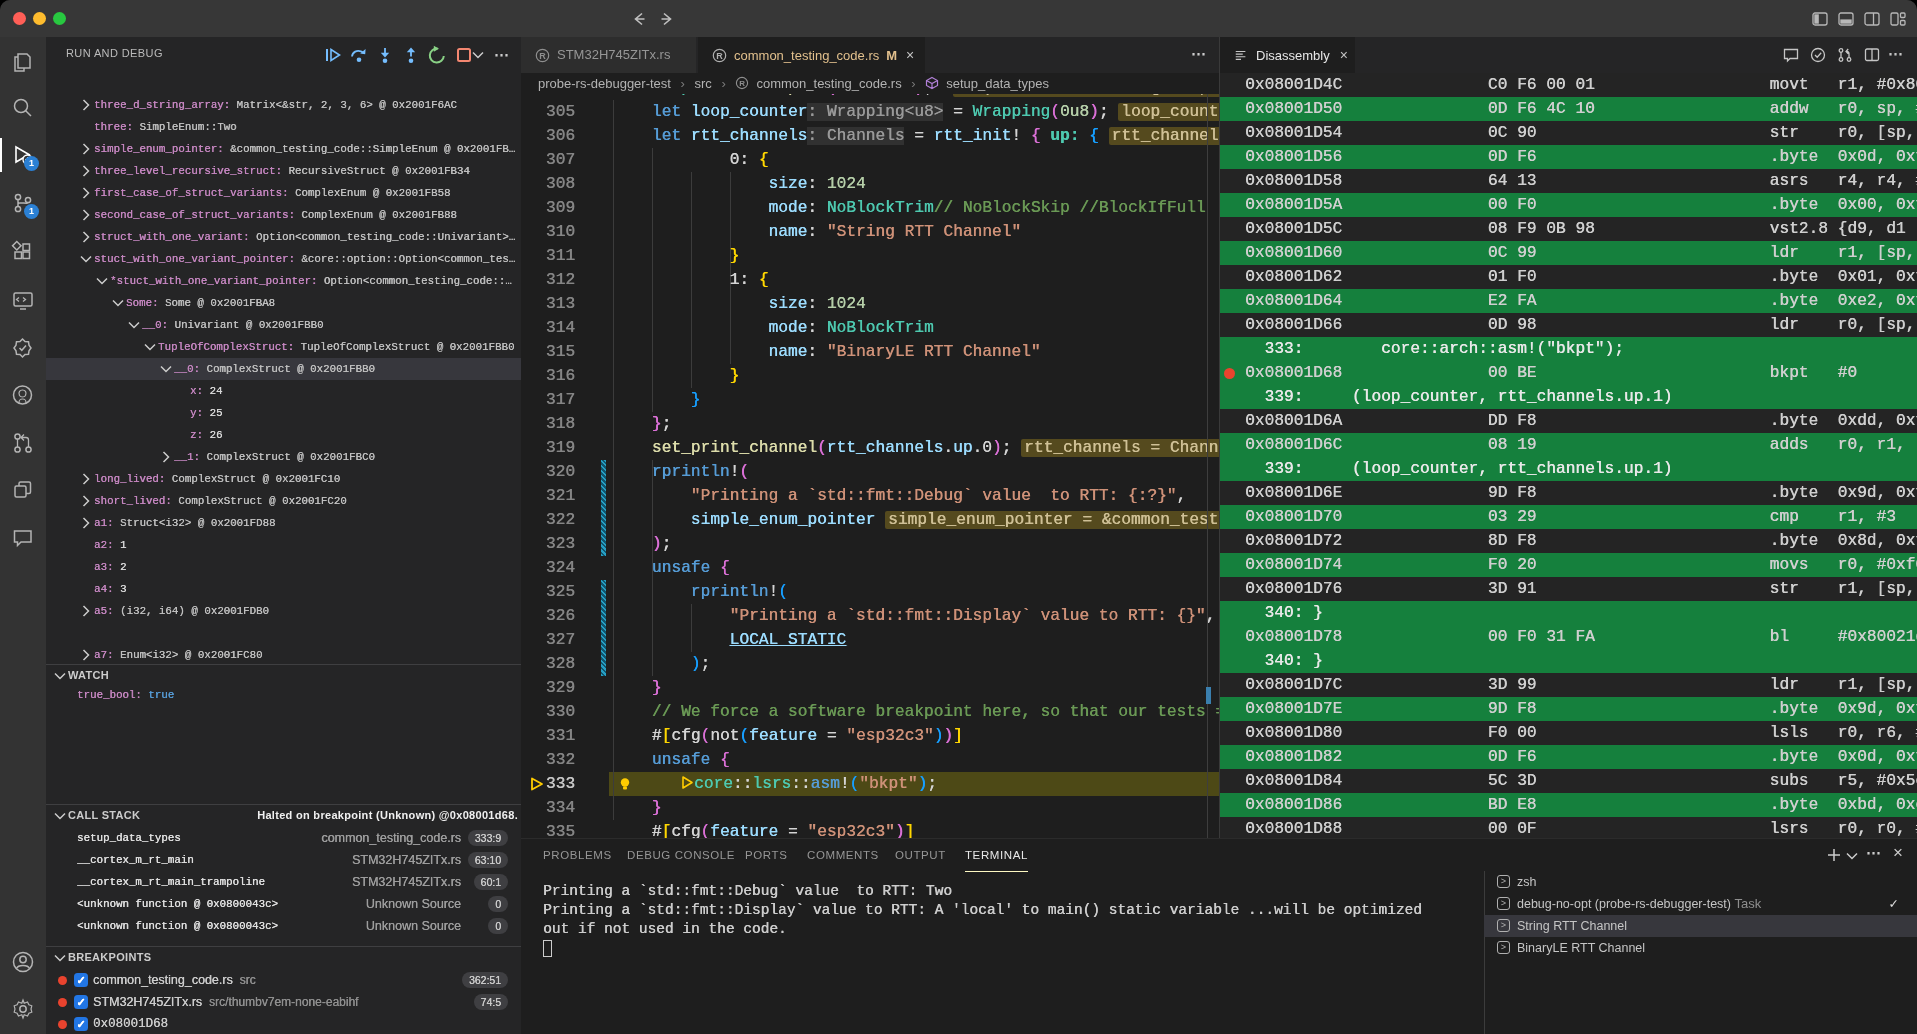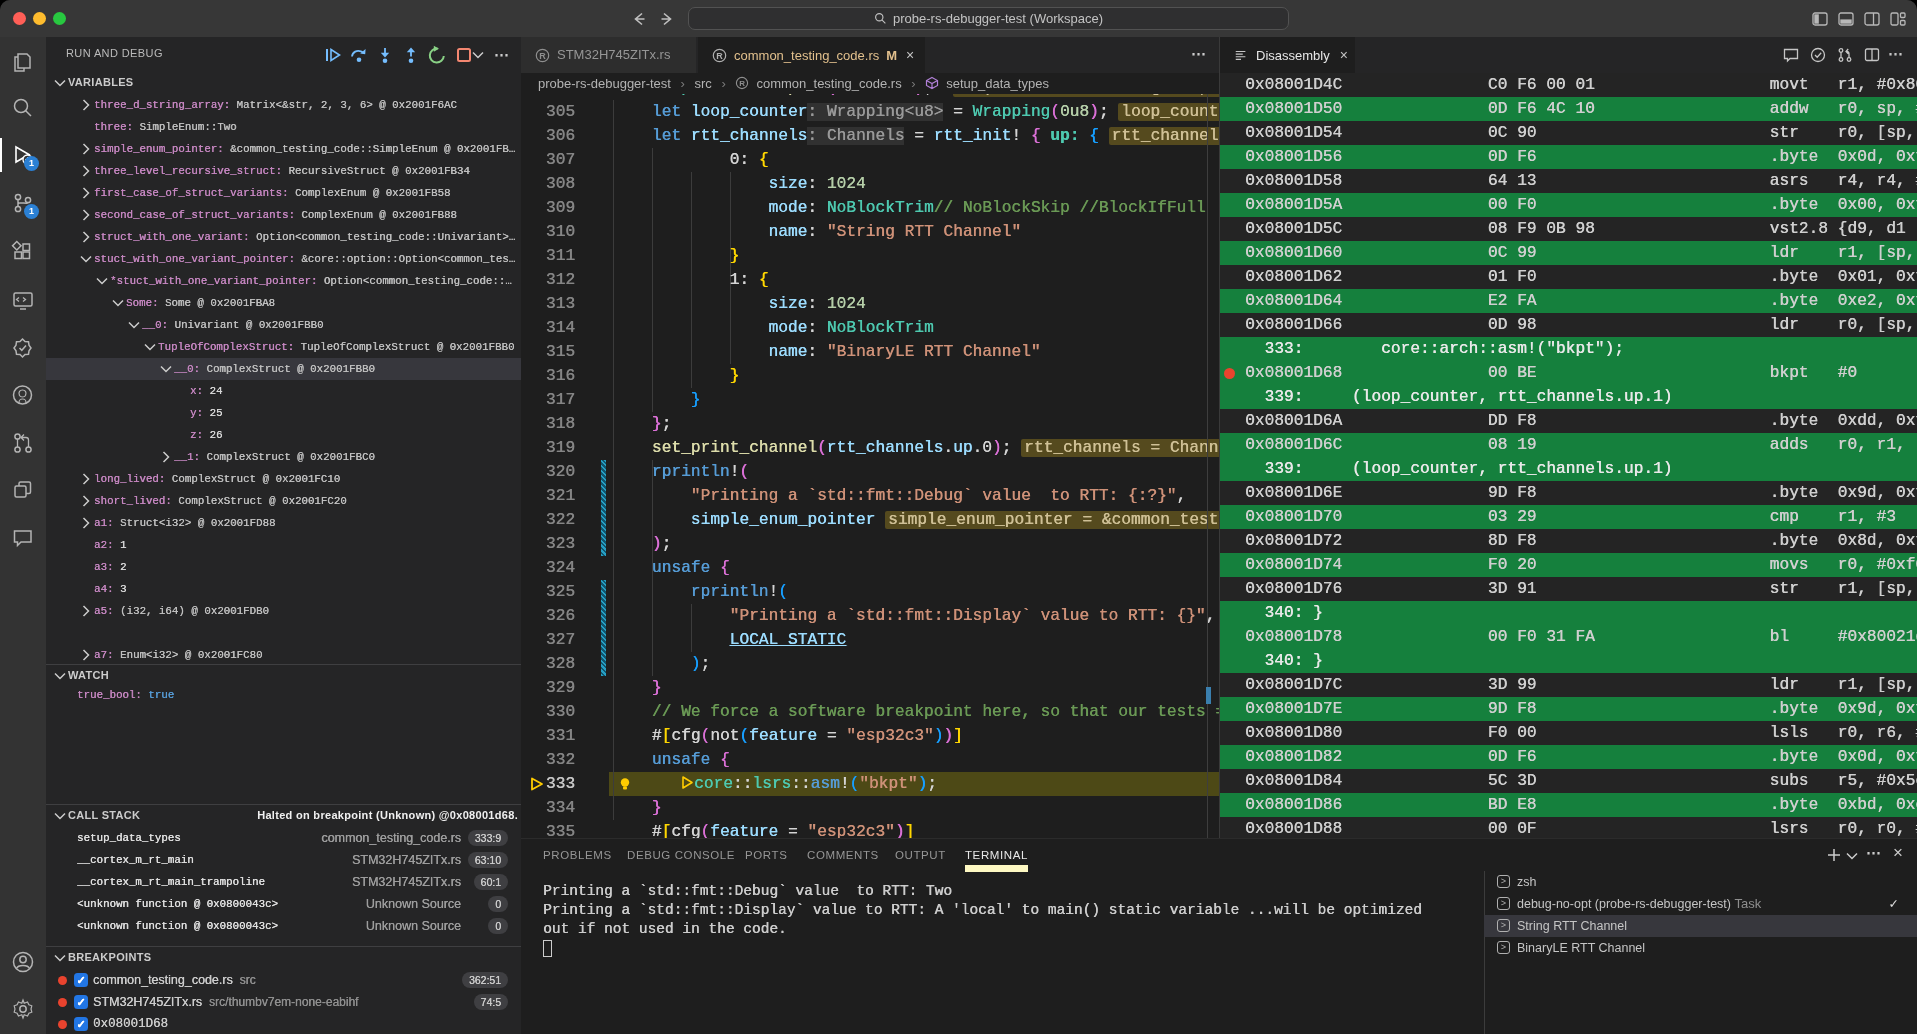--- a/index.html
+++ b/index.html
@@ -37,42 +37,38 @@
 .guide{position:absolute;width:1px;background:#3c3c3c}
 .gitbar{position:absolute;left:80px;width:5px;background:repeating-linear-gradient(45deg,#26a0c4 0 1.5px,#11556e 1.5px 3.5px)}
 .curline{position:absolute;left:88px;width:611px;height:24px;background:#4d4916}
 .g2{position:absolute;left:1220px;top:37px;width:697px;height:801px;background:#15803d}
 .dtabrow{position:absolute;left:0;top:0;width:697px;height:36px;background:#252526}
 .drow{position:absolute;left:0;width:697px;padding-left:25px;height:24px;font-size:16.2px;line-height:24px;white-space:pre;color:#cfcfcf;font-family:"Liberation Mono",monospace;text-shadow:0.4px 0 0 currentColor}
 .drow.alt{background:#242424}
 .drow.src{color:#e8e8e8}
 .panel{position:absolute;left:521px;top:838px;width:1396px;height:196px;background:#1e1e1e;border-top:1px solid #2b2b2b}
 .ptab{position:absolute;top:0;height:33px;line-height:33px;font-size:11.5px;letter-spacing:.6px;color:#969696}
-.ptab.act{color:#e7e7e7;border-bottom:7px solid #fef9c3}
+.ptab.act{color:#e7e7e7;border-bottom:1px solid #fef9c3}
 .tline{position:absolute;left:22px;color:#cccccc;font-size:14.5px;line-height:19px;white-space:pre;font-family:"Liberation Mono",monospace;text-shadow:0.4px 0 0 currentColor}
 .tsep{position:absolute;left:963px;top:32px;width:1px;height:164px;background:#3c3c3c}
 .titem{position:absolute;left:963px;width:433px;height:22px;line-height:22px;color:#c5c5c5;font-size:12.5px}
 .titem.sel{background:#37373d}
 .tico{position:absolute;left:13px;top:4px;width:13px;height:13px;border:1px solid #b0b0b0;border-radius:3px;color:#b0b0b0;font-size:9px;line-height:12px;text-align:center;font-family:"Liberation Mono",monospace}
 </style></head><body>
 <div class="win">
 <div class="titlebar">
 <div class="tl" style="left:13px;background:#ff5f57"></div>
 <div class="tl" style="left:33px;background:#febc2e"></div>
 <div class="tl" style="left:53px;background:#28c840"></div>
 <svg class="abs" style="left:630px;top:10px" width="18" height="18" viewBox="0 0 18 18">
         <path d="M12 3.5 L5.5 9 L12 14.5 M5.5 9 H14.5" stroke="#c0c0c0" stroke-width="1.6" fill="none"></path>
       </svg>
 <svg class="abs" style="left:658px;top:10px" width="18" height="18" viewBox="0 0 18 18">
         <path d="M6 3.5 L12.5 9 L6 14.5 M3.5 9 H12.5" stroke="#c0c0c0" stroke-width="1.6" fill="none"></path>
       </svg>
-<div class="cmdbox"><svg width="13" height="13" viewBox="0 0 16 16" style="vertical-align:-2px;margin-right:6px">
-          <circle cx="6.5" cy="6.5" r="4.5" stroke="#c3c3c3" stroke-width="1.4" fill="none"></circle>
-          <path d="M10 10 L14 14" stroke="#c3c3c3" stroke-width="1.4"></path>
-        </svg>probe-rs-debugger-test (Workspace)</div>
 <svg class="abs" style="left:1812px;top:11px" width="16" height="16" viewBox="0 0 16 16">
         <rect x="1" y="2" width="14" height="12" rx="2" stroke="#b8b8b8" stroke-width="1.3" fill="none"></rect>
         <rect x="2.3" y="3.3" width="4.5" height="9.4" fill="#b8b8b8"></rect>
       </svg>
 <svg class="abs" style="left:1838px;top:11px" width="16" height="16" viewBox="0 0 16 16">
         <rect x="1" y="2" width="14" height="12" rx="2" stroke="#b8b8b8" stroke-width="1.3" fill="none"></rect>
         <rect x="2.3" y="8.4" width="11.4" height="4.3" fill="#b8b8b8"></rect>
       </svg>
 <svg class="abs" style="left:1864px;top:11px" width="16" height="16" viewBox="0 0 16 16">
         <rect x="1" y="2" width="14" height="12" rx="2" stroke="#b8b8b8" stroke-width="1.3" fill="none"></rect>
@@ -174,26 +170,20 @@
         <path d="M16.8 11 A7 7 0 1 1 10.5 3.6" stroke="#89d185" stroke-width="2" fill="none"></path>
         <path d="M6.8 0.8 L12 3.7 L6.8 6.8 Z" fill="#89d185"></path>
       </svg>
 <svg class="abs" style="left:408px;top:8px" width="20" height="20" viewBox="0 0 20 20">
         <rect x="4" y="4" width="12" height="12" rx="1.5" stroke="#f48771" stroke-width="2" fill="none"></rect>
       </svg>
 <svg class="abs" style="left:424px;top:10px" width="16" height="16" viewBox="0 0 16 16">
         <path d="M3 5.5 L8 10.5 L13 5.5" stroke="#cccccc" stroke-width="1.5" fill="none"></path>
       </svg>
 <div class="abs" style="left:448px;top:9px;color:#cccccc;font-size:15px;letter-spacing:1.5px;font-weight:bold">⋯</div>
-<div class="sechdr" style="top:35px">
-        <svg class="abs" style="left:6px;top:3px" width="16" height="16" viewBox="0 0 16 16">
-          <path d="M3 5.5 L8 10.5 L13 5.5" stroke="#cccccc" stroke-width="1.5" fill="none"></path>
-        </svg>
-        <span class="abs" style="left:22px;top:4px">VARIABLES</span>
-      </div>
 <div class="trow mono" style="top:56.5px"><svg class="abs" style="left:32px;top:3px" width="16" height="16" viewBox="0 0 16 16">
           <path d="M5.5 3 L10.5 8 L5.5 13" stroke="#cccccc" stroke-width="1.5" fill="none"></path>
         </svg><span style="position:absolute;left:48px"><span class="vn">three_d_string_array:</span> <span class="vv">Matrix&lt;&amp;str, 2, 3, 6&gt; @ 0x2001F6AC</span></span></div>
 <div class="trow mono" style="top:78.5px"><span style="position:absolute;left:48px"><span class="vn">three:</span> <span class="vv">SimpleEnum::Two</span></span></div>
 <div class="trow mono" style="top:100.5px"><svg class="abs" style="left:32px;top:3px" width="16" height="16" viewBox="0 0 16 16">
           <path d="M5.5 3 L10.5 8 L5.5 13" stroke="#cccccc" stroke-width="1.5" fill="none"></path>
         </svg><span style="position:absolute;left:48px"><span class="vn">simple_enum_pointer:</span> <span class="vv">&amp;common_testing_code::SimpleEnum @ 0x2001FB…</span></span></div>
 <div class="trow mono" style="top:122.5px"><svg class="abs" style="left:32px;top:3px" width="16" height="16" viewBox="0 0 16 16">
           <path d="M5.5 3 L10.5 8 L5.5 13" stroke="#cccccc" stroke-width="1.5" fill="none"></path>
         </svg><span style="position:absolute;left:48px"><span class="vn">three_level_recursive_struct:</span> <span class="vv">RecursiveStruct @ 0x2001FB34</span></span></div>

